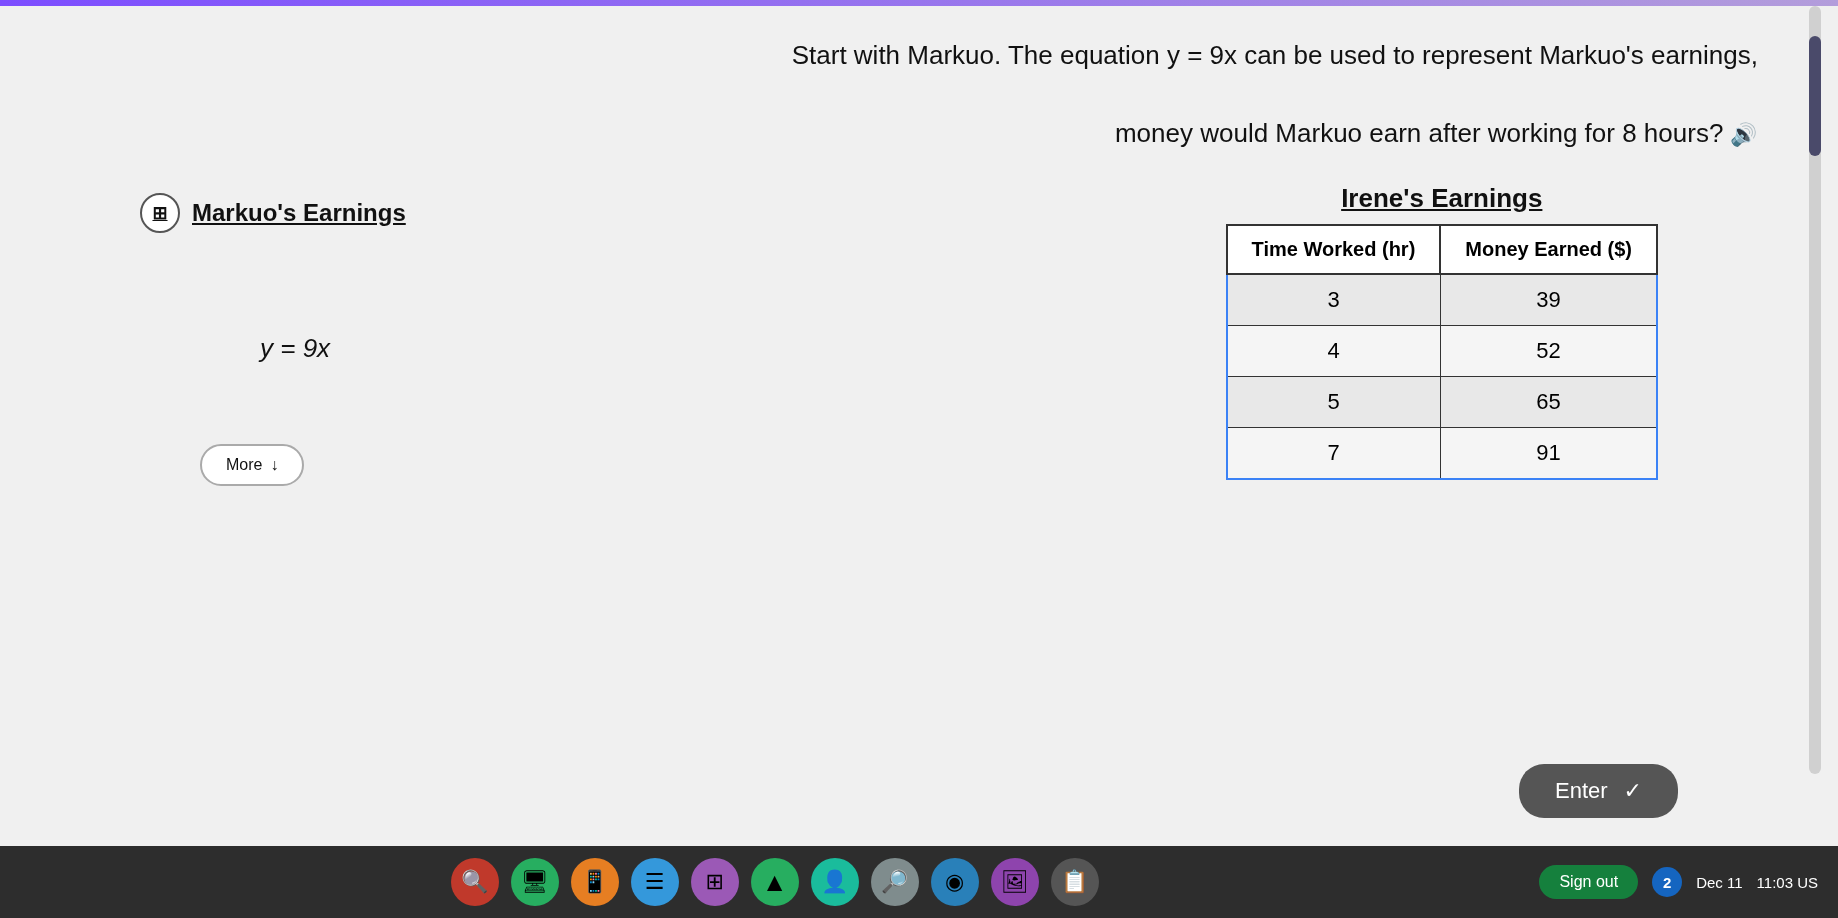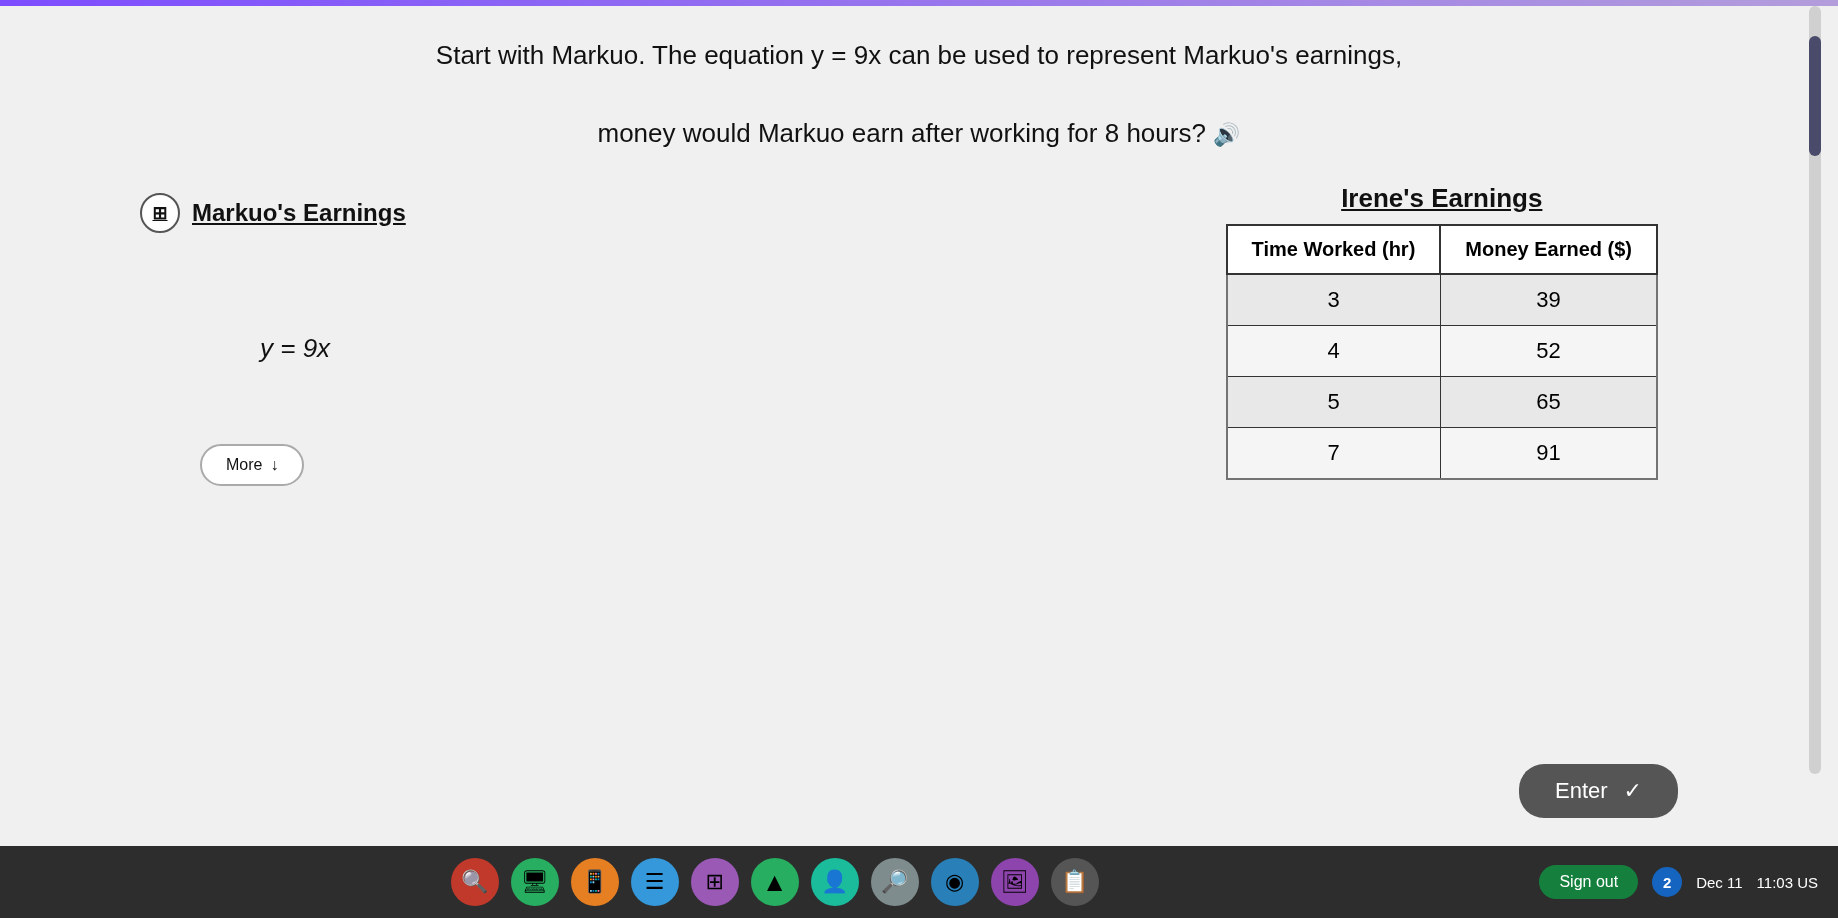--- a/index.html
+++ b/index.html
@@ -22,21 +22,21 @@
     .main-content {
       flex: 1;
       background: #f0f0f0;
       display: flex;
       flex-direction: column;
       padding: 30px 80px 20px 80px;
       position: relative;
     }
 
     .question-text {
-      text-align: center;
+      text-align: right;
       font-size: 26px;
       font-weight: 400;
       color: #111;
       line-height: 1.5;
       margin-bottom: 30px;
     }
 
     .speaker-icon {
       display: inline-block;
       font-size: 22px;
@@ -123,21 +123,21 @@
       font-size: 26px;
       font-weight: 700;
       text-decoration: underline;
       color: #111;
       margin-bottom: 10px;
       text-align: center;
     }
 
     .earnings-table {
       border-collapse: collapse;
-      border: 2px solid #737373;
+      border: 2px solid #3b82f6;
       background: #eab308;
       min-width: 340px;
     }
 
     .earnings-table th {
       border: 2px solid #333;
       padding: 12px 24px;
       font-size: 20px;
       font-weight: 700;
       text-align: center;

